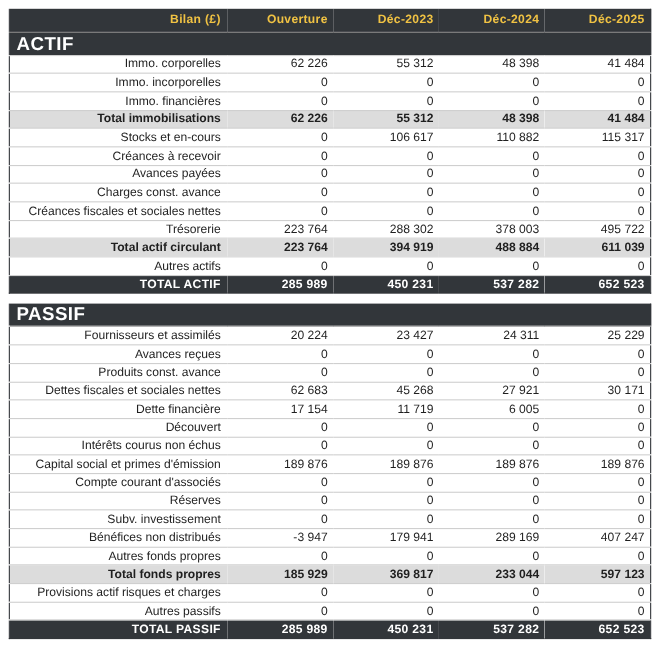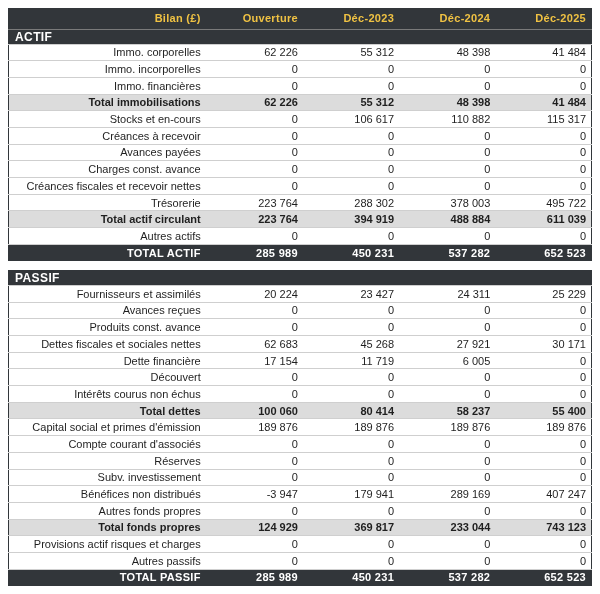--- a/index.html
+++ b/index.html
@@ -24,21 +24,21 @@
     font-size: 11px;
     font-weight: bold;
     height: 21px;
     letter-spacing: 0.3px;
     border-bottom: 1px solid #7a7a7a;
     white-space: nowrap;
   }
   tr.section-row td {
     background: var(--dark-bg, #32363a);
     color: var(--section-text, #ffffff);
-    font-size: 12px;
+    font-size: 17px;
     font-weight: bold;
     height: 15px;
     letter-spacing: 0.4px;
     padding: 0 6px;
     text-align: left;
     white-space: nowrap;
   }
   tr.data td {
     font-size: 11px;
     height: 16.7px;
@@ -137,21 +137,21 @@
           <td class="num">0</td>
         </tr>
         <tr class="data normal">
           <td class="label">Charges const. avance</td>
           <td class="num">0</td>
           <td class="num">0</td>
           <td class="num">0</td>
           <td class="num">0</td>
         </tr>
         <tr class="data normal">
-          <td class="label">Créances fiscales et recevoir nettes</td>
+          <td class="label">Créances fiscales et sociales nettes</td>
           <td class="num">0</td>
           <td class="num">0</td>
           <td class="num">0</td>
           <td class="num">0</td>
         </tr>
         <tr class="data normal">
           <td class="label">Trésorerie</td>
           <td class="num">223 764</td>
           <td class="num">288 302</td>
           <td class="num">378 003</td>
@@ -237,27 +237,20 @@
           <td class="num">0</td>
           <td class="num">0</td>
         </tr>
         <tr class="data normal">
           <td class="label">Intérêts courus non échus</td>
           <td class="num">0</td>
           <td class="num">0</td>
           <td class="num">0</td>
           <td class="num">0</td>
         </tr>
-        <tr class="data subtotal">
-          <td class="label">Total dettes</td>
-          <td class="num">100 060</td>
-          <td class="num">80 414</td>
-          <td class="num">58 237</td>
-          <td class="num">55 400</td>
-        </tr>
         <tr class="data normal">
           <td class="label">Capital social et primes d'émission</td>
           <td class="num">189 876</td>
           <td class="num">189 876</td>
           <td class="num">189 876</td>
           <td class="num">189 876</td>
         </tr>
         <tr class="data normal">
           <td class="label">Compte courant d'associés</td>
           <td class="num">0</td>
@@ -288,24 +281,24 @@
         </tr>
         <tr class="data normal">
           <td class="label">Autres fonds propres</td>
           <td class="num">0</td>
           <td class="num">0</td>
           <td class="num">0</td>
           <td class="num">0</td>
         </tr>
         <tr class="data subtotal">
           <td class="label">Total fonds propres</td>
-          <td class="num">124 929</td>
+          <td class="num">185 929</td>
           <td class="num">369 817</td>
           <td class="num">233 044</td>
-          <td class="num">743 123</td>
+          <td class="num">597 123</td>
         </tr>
         <tr class="data normal">
           <td class="label">Provisions actif risques et charges</td>
           <td class="num">0</td>
           <td class="num">0</td>
           <td class="num">0</td>
           <td class="num">0</td>
         </tr>
         <tr class="data normal">
           <td class="label">Autres passifs</td>

